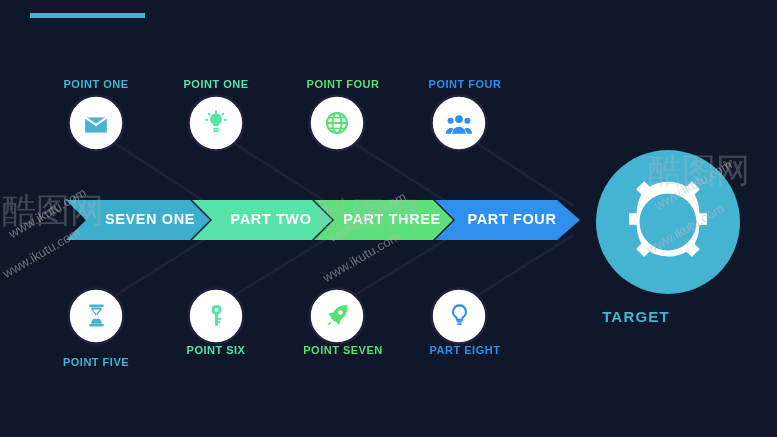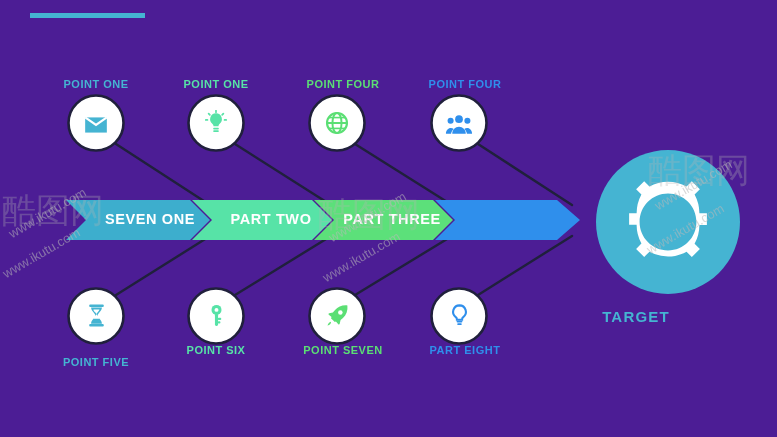--- a/index.html
+++ b/index.html
@@ -7,21 +7,21 @@
     padding: 0;
     background: #ffffff;
   }
   body {
     font-family: "Liberation Sans", sans-serif;
   }
   #stage {
     position: relative;
     width: 777px;
     height: 437px;
-    background: #4c1d95;
+    background: #0f172a;
     overflow: hidden;
   }
 
   
   .accent-bar {
     position: absolute;
     left: 30px;
     top: 13px;
     width: 115px;
     height: 5px;
@@ -232,20 +232,21 @@
   <div class="node-label" style="left:465px; top:78px;  color:#2f8fec;">POINT FOUR</div>
 
   <div class="node-label" style="left:96px;  top:356px; color:#45b4d2;">POINT FIVE</div>
   <div class="node-label" style="left:216px; top:344px; color:#57e3a7;">POINT SIX</div>
   <div class="node-label" style="left:343px; top:344px; color:#5bdf74;">POINT SEVEN</div>
   <div class="node-label" style="left:465px; top:344px; color:#2f8fec;">PART EIGHT</div>
 
   <div class="part-label" style="left:150px;">SEVEN ONE</div>
   <div class="part-label" style="left:271px;">PART TWO</div>
   <div class="part-label" style="left:392px;">PART THREE</div>
+  <div class="part-label" style="left:512px;">PART FOUR</div>
 
   <div class="target-label">TARGET</div>
 
   <div class="wm-logo" style="left:2px; top:188px;">酷图网</div>
   <div class="wm rot" style="left:6px;  top:228px;">www.ikutu.com</div>
   <div class="wm rot" style="left:0px;  top:268px;">www.ikutu.com</div>
 
   <div class="wm-logo" style="left:318px; top:192px;">酷图网</div>
   <div class="wm rot" style="left:326px; top:232px;">www.ikutu.com</div>
   <div class="wm rot" style="left:320px; top:272px;">www.ikutu.com</div>

